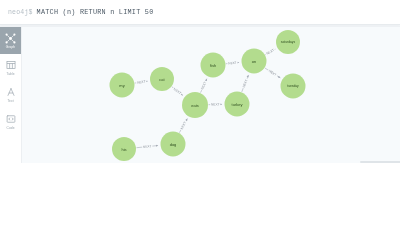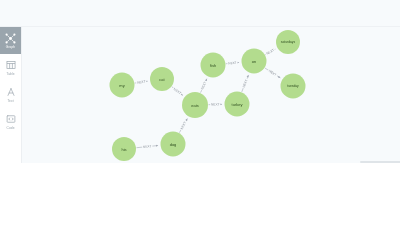--- a/index.html
+++ b/index.html
@@ -100,20 +100,24 @@
   .hscroll .thumb{
     position:absolute;right:2px;top:0;width:42px;height:2px;
     background:#dfe4e8;border-radius:1px;
   }
 </style>
 </head>
 <body>
 
 <div id="app">
 
+  <div class="editor-bar">
+    <span class="prompt">neo4j$</span>
+    <span class="query">MATCH (n) RETURN n LIMIT 50</span>
+  </div>
 
   <div class="frame">
 
     <div class="sidebar">
 
       <div class="side-item active">
         <span class="ico">
           <svg viewBox="0 0 16 16" width="11" height="11">
             <g fill="none" stroke="#ffffff" stroke-width="1">
               <circle cx="8" cy="8" r="2.1" fill="#ffffff" stroke="none"></circle>

